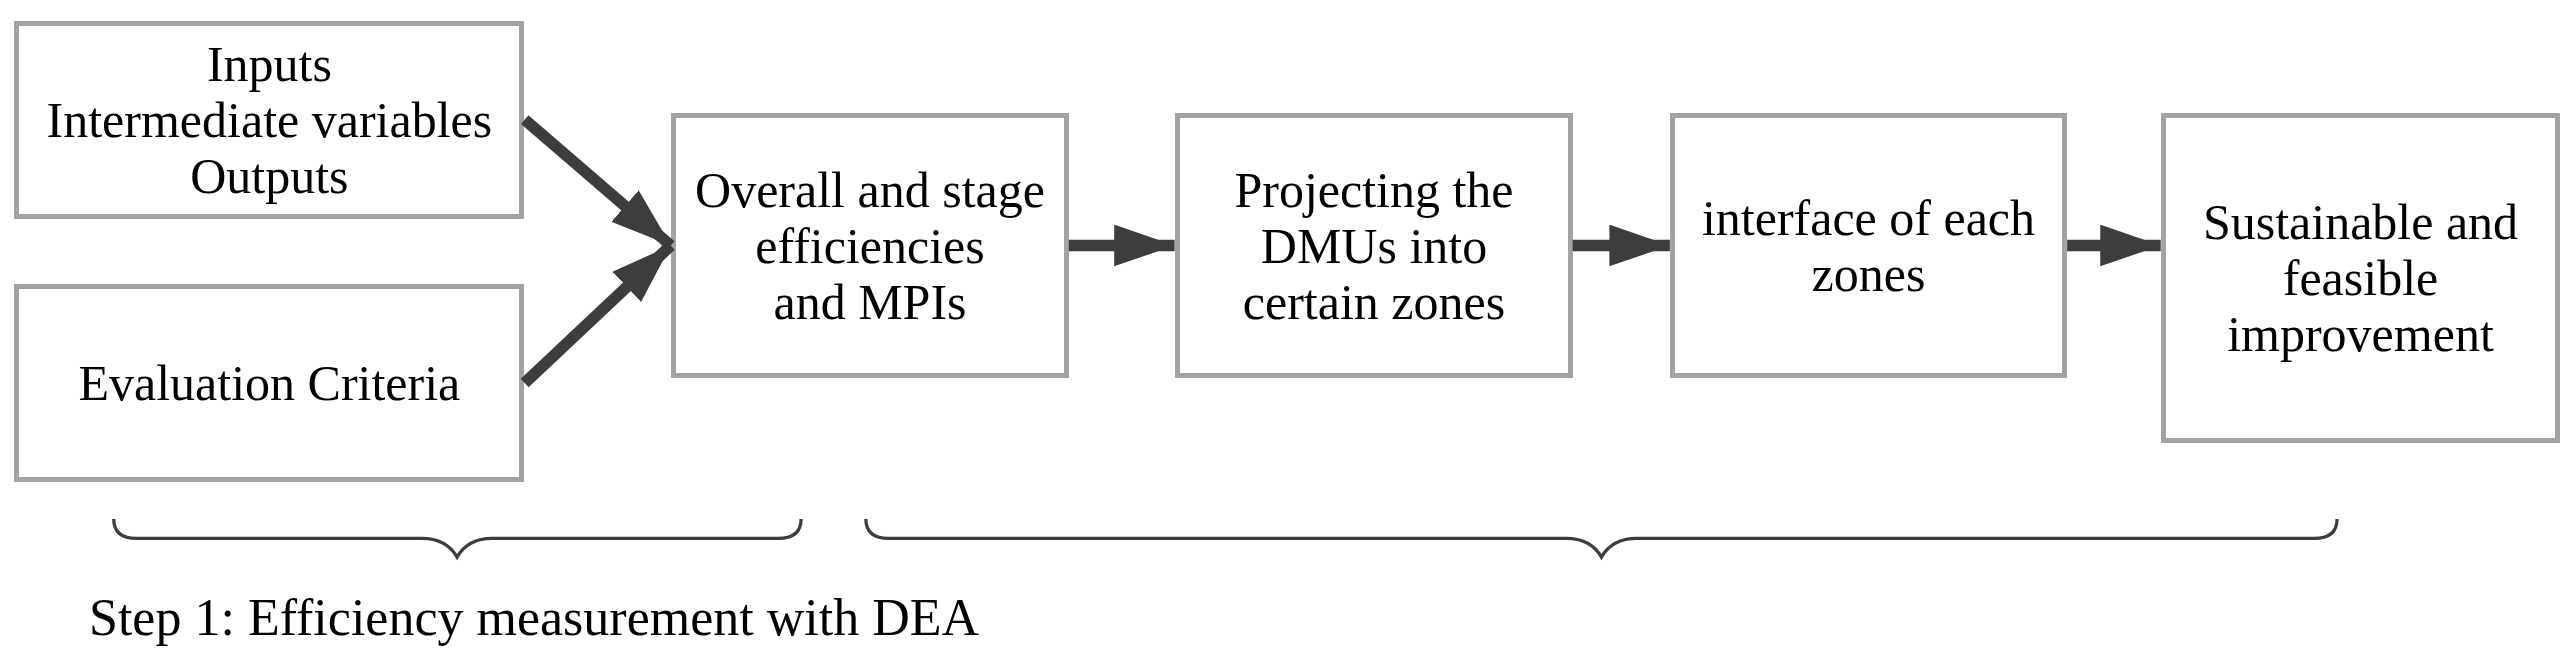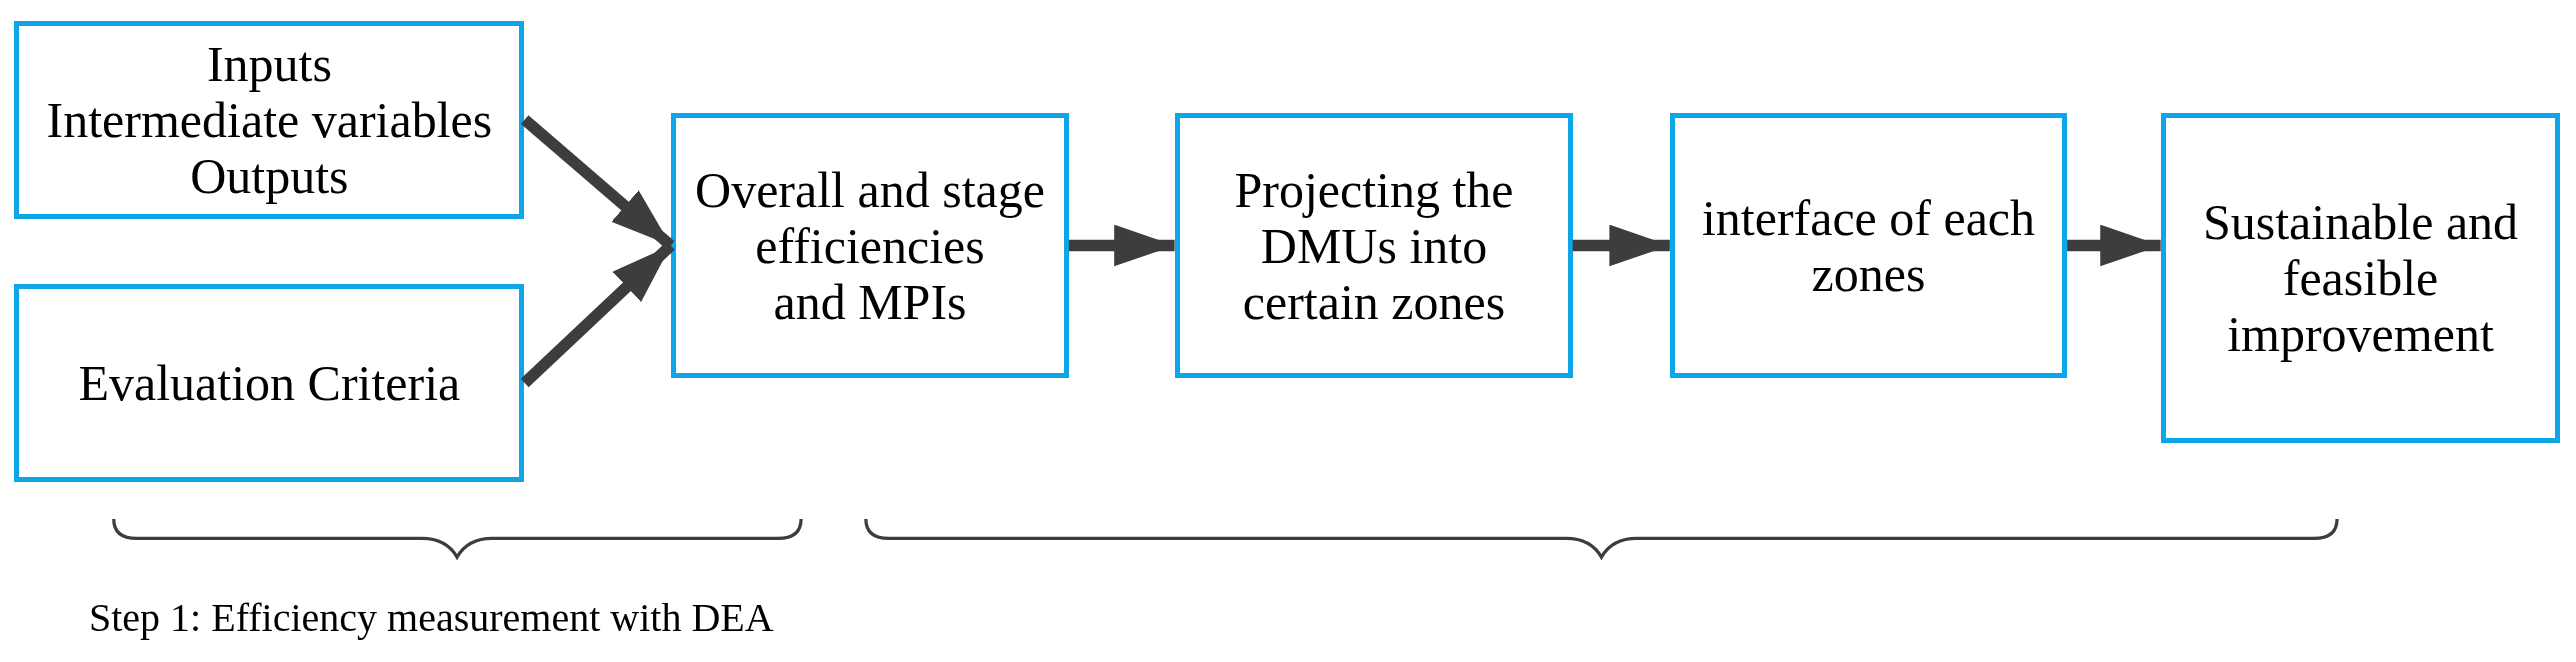--- a/index.html
+++ b/index.html
@@ -12,21 +12,21 @@
     width: 2576px;
     height: 663px;
     background: #ffffff;
     font-family: "Liberation Serif", "DejaVu Serif", serif;
     color: #000000;
     overflow: hidden;
   }
   .box {
     position: absolute;
     box-sizing: border-box;
-    border: 5px solid #0ea5e9;
+    border: 5px solid #a3a3a3;
     background: #ffffff;
     display: flex;
     flex-direction: column;
     justify-content: center;
     align-items: center;
     text-align: center;
     font-size: 50px;
     line-height: 56px;
     color: #000000;
     z-index: 1;
@@ -41,21 +41,21 @@
   .overlay {
     position: absolute;
     left: 0;
     top: 0;
     z-index: 2;
     pointer-events: none;
   }
   .step-label {
     position: absolute;
     top: 587px;
-    font-size: 40px;
+    font-size: 52px;
     line-height: 62px;
     white-space: nowrap;
     color: #000000;
     z-index: 1;
   }
   .step1 { left: 89px; }
   .step2 { left: 1220px; }
 </style>
 </head>
 <body>

